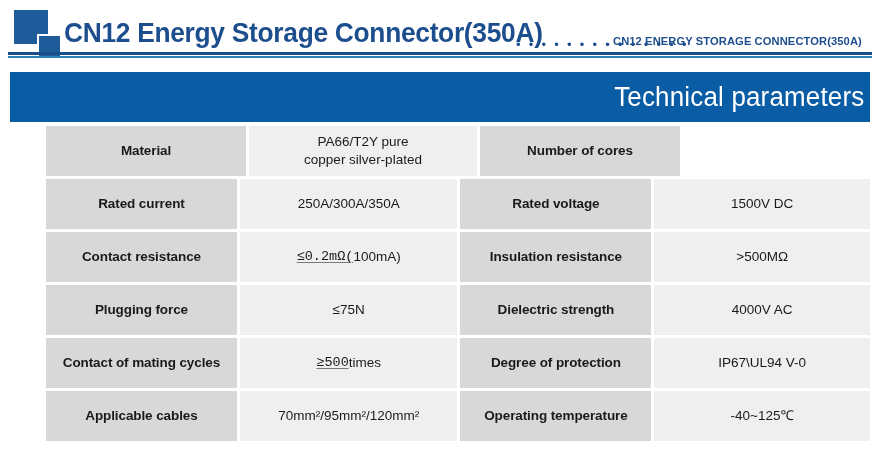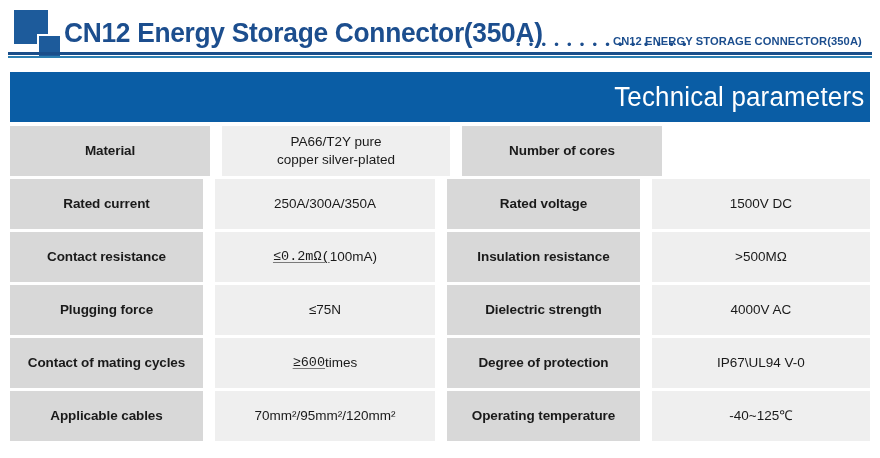--- a/index.html
+++ b/index.html
@@ -123,22 +123,23 @@
     position: absolute;
     left: 10px;
     top: 126px;
     width: 860px;
     display: flex;
     flex-direction: column;
     gap: 3px;
   }
   .spec-row {
     display: flex;
-    gap: 12px;
+    gap: 3px;
     height: 50px;
+    margin-left: 36px;
   }
   .cell {
     display: flex;
     align-items: center;
     justify-content: center;
     text-align: center;
     font-size: 13.5px;
     color: #1a1a1a;
     line-height: 1.35;
     padding: 0 6px;
@@ -204,21 +205,21 @@
       <div class="cell cell-value c4">&gt;500MΩ</div>
     </div>
     <div class="spec-row">
       <div class="cell cell-label c1">Plugging force</div>
       <div class="cell cell-value c2">≤75N</div>
       <div class="cell cell-label c3">Dielectric strength</div>
       <div class="cell cell-value c4">4000V  AC</div>
     </div>
     <div class="spec-row">
       <div class="cell cell-label c1">Contact of mating cycles</div>
-      <div class="cell cell-value c2"><span class="underlined">≥600</span> times</div>
+      <div class="cell cell-value c2"><span class="underlined">≥500</span> times</div>
       <div class="cell cell-label c3">Degree of protection</div>
       <div class="cell cell-value c4">IP67\UL94 V-0</div>
     </div>
     <div class="spec-row">
       <div class="cell cell-label c1">Applicable cables</div>
       <div class="cell cell-value c2">70mm²/95mm²/120mm²</div>
       <div class="cell cell-label c3">Operating temperature</div>
       <div class="cell cell-value c4">-40~125℃</div>
     </div>
   </div>

